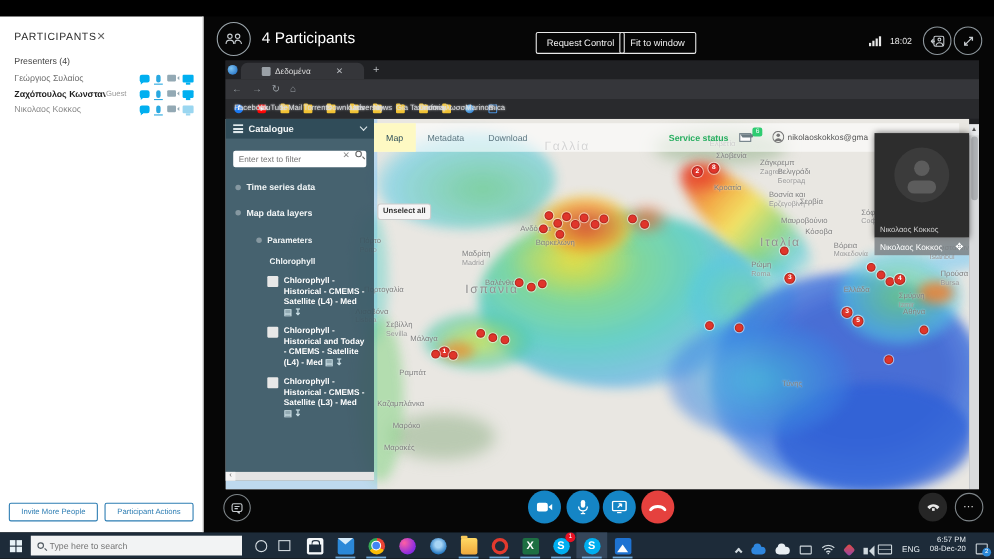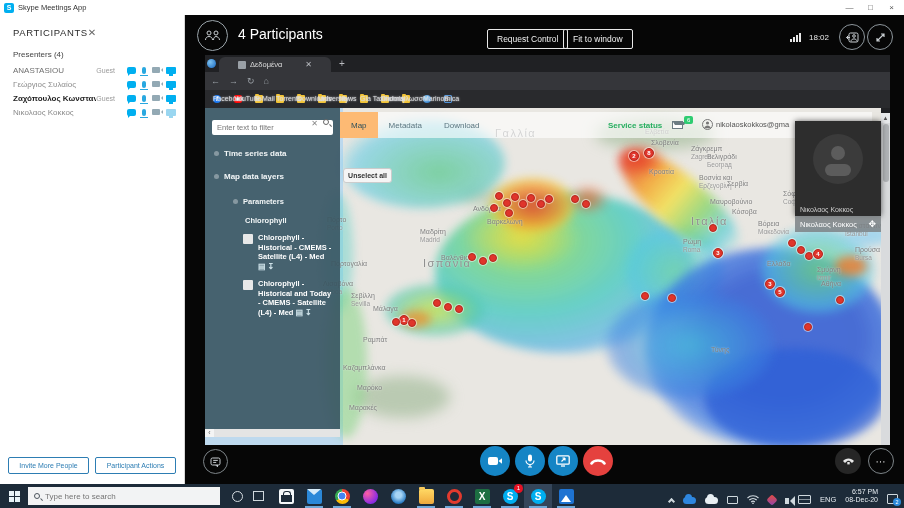--- a/index.html
+++ b/index.html
@@ -80,21 +80,21 @@
   .blob{position:absolute;filter:blur(5px);border-radius:50%;opacity:.88}
   .atl{position:absolute;left:0;top:0;width:138px;height:337px;background:#bed9ee}
   .patch{position:absolute;filter:blur(7px);border-radius:50%;background:rgba(148,178,138,.55)}
   .lbl{position:absolute;color:#7d7d7d;font-size:7px;line-height:7.5px;white-space:nowrap;z-index:4;text-shadow:0 0 2px rgba(255,255,255,.8)}
   .lbl .sub{font-size:6.5px;color:#969696}
   .lbl.big{font-size:11px;color:#8f8f8f;letter-spacing:1.5px}
   .mkr{position:absolute;width:8px;height:8px;background:#e0352b;border:1px solid #b52а20;border:1px solid #b5281f;border-radius:50%;transform:translate(-50%,-50%);z-index:5;color:#fff;font-size:6px;text-align:center;line-height:7px;font-weight:bold;box-shadow:0 0 0 1px rgba(255,255,255,.5)}
   .mkr.num{width:10px;height:10px;line-height:9px}
   .map-strip{position:absolute;left:135px;top:4px;right:9px;height:26px;background:rgba(255,255,255,.62);z-index:6;display:flex;align-items:center}
   .wtab{font-size:8px;color:#5c7680;padding:0 11px;height:26px;display:flex;align-items:center}
-  .wtab.active{background:#fdba74;color:#2e4f5a}
+  .wtab.active{background:#fef9c3;color:#2e4f5a}
   .svc{position:absolute;left:268px;color:#27ae60;font-size:8px;font-weight:bold}
   .env{position:absolute;left:332px;top:9px;width:11px;height:8px;border:1px solid #6b7b82;background:#fdfdfd}
   .env:before{content:"";position:absolute;left:0;top:0;border:2.5px solid transparent;border-top:3px solid #6b7b82;width:9px}
   .env-badge{position:absolute;left:344px;top:4px;background:#2ecc71;color:#fff;font-size:6px;padding:1px 3px;border-radius:2px}
   .acct{position:absolute;left:362px;top:7px;display:flex;align-items:center;gap:3px;width:88px;overflow:hidden}
   .acct-name{font-size:7.5px;color:#555;white-space:nowrap}
   
   .catalogue{position:absolute;left:0;top:0;width:135px;height:329px;background:rgba(56,84,96,.9);z-index:10;color:#f2f6f7}
   .cat-head{height:18px;background:rgba(47,75,87,.95);display:flex;align-items:center;padding:0 7px;gap:5px}
   .book-ic{width:9px;height:8px;background:linear-gradient(#dfe9ec 20%,transparent 20%,transparent 40%,#dfe9ec 40%,#dfe9ec 60%,transparent 60%,transparent 80%,#dfe9ec 80%)}
@@ -187,45 +187,28 @@
   .tr-clock{color:#e8eef2;font-size:7px;line-height:8px;text-align:right}
   .tr-notif{width:11px;height:10px;border:1.2px solid #cfd8dd;border-radius:1px;position:relative}
   .tr-notif .nb{position:absolute;right:-4px;bottom:-3px;background:#2b88d8;color:#fff;font-size:5.5px;width:8px;height:8px;border-radius:50%;text-align:center;line-height:8px}
   svg{display:block}
 </style>
 </head>
 <body>
 
 <div class="screen">
 
-  <div class="titlebar">
-    <span class="sk-logo">S</span>
-    <span class="tb-title">Skype Meetings App</span>
-    <div class="win-ctl">
-      <span>—</span>
-      <span>□</span>
-      <span>×</span>
-    </div>
-  </div>
 
   <aside class="panel">
     <div class="p-head">
       <span class="p-title">PARTICIPANTS</span>
       <span class="p-close">✕</span>
     </div>
     <div class="p-group">Presenters (4)</div>
     <div id="members">
-        <div class="member">
-    <span class="m-name">ANASTASIOU</span>
-    <span class="m-tag">Guest</span>
-    <span class="bub-ic"></span>
-    <span class="mic-ic"></span>
-    <span class="cam-ic"></span>
-    <span class="scr-ic"></span>
-  </div>
         <div class="member">
     <span class="m-name">Γεώργιος Συλαίος</span>
     <span class="m-tag"></span>
     <span class="bub-ic"></span>
     <span class="mic-ic"></span>
     <span class="cam-ic"></span>
     <span class="scr-ic"></span>
   </div>
         <div class="member bold">
     <span class="m-name">Ζαχόπουλος Κωνσταντί...</span>
@@ -469,20 +452,25 @@
                   <circle cx="5.5" cy="5.5" r="5" fill="none" stroke="#777" stroke-width="1"></circle>
                   <circle cx="5.5" cy="4" r="1.6" fill="#777"></circle>
                   <path d="M2.2 9.2c.5-1.8 1.8-2.6 3.3-2.6s2.8.8 3.3 2.6" fill="#777"></path>
                 </svg>
               <span class="acct-name">nikolaoskokkos@gma</span>
             </span>
           </div>
         </div>
 
         <div class="catalogue">
+          <div class="cat-head">
+            <span class="book-ic"></span>
+            <span class="cat-title">Catalogue</span>
+            <span class="chev"></span>
+          </div>
           <div class="filter-row">
             <input placeholder="Enter text to filter" style="">
             <span class="f-x">✕</span>
             <span class="f-mag"></span>
           </div>
           <div class="tree-item">
             <span class="dot"></span>
             <span>Time series data</span>
           </div>
           <div class="tree-item">
@@ -497,20 +485,24 @@
           <div class="cat-name">Chlorophyll</div>
           <ul class="layers" id="layers">
               <li class="layer">
     <span class="cb"></span>
     <span class="txt"><span>Chlorophyll - Historical - CMEMS - Satellite (L4) - Med</span> <span class="licons">▤↧</span></span>
   </li>
               <li class="layer">
     <span class="cb"></span>
     <span class="txt"><span>Chlorophyll - Historical and Today - CMEMS - Satellite (L4) - Med</span> <span class="licons">▤↧</span></span>
   </li>
+              <li class="layer">
+    <span class="cb"></span>
+    <span class="txt"><span>Chlorophyll - Historical - CMEMS - Satellite (L3) - Med</span> <span class="licons">▤↧</span></span>
+  </li>
             </ul>
           <div class="side-scroll">
               <span class="lt">‹</span>
             </div>
         </div>
 
         <div class="vscroll">
           <div class="up">▲</div>
           <div class="thumb"></div>
         </div>

